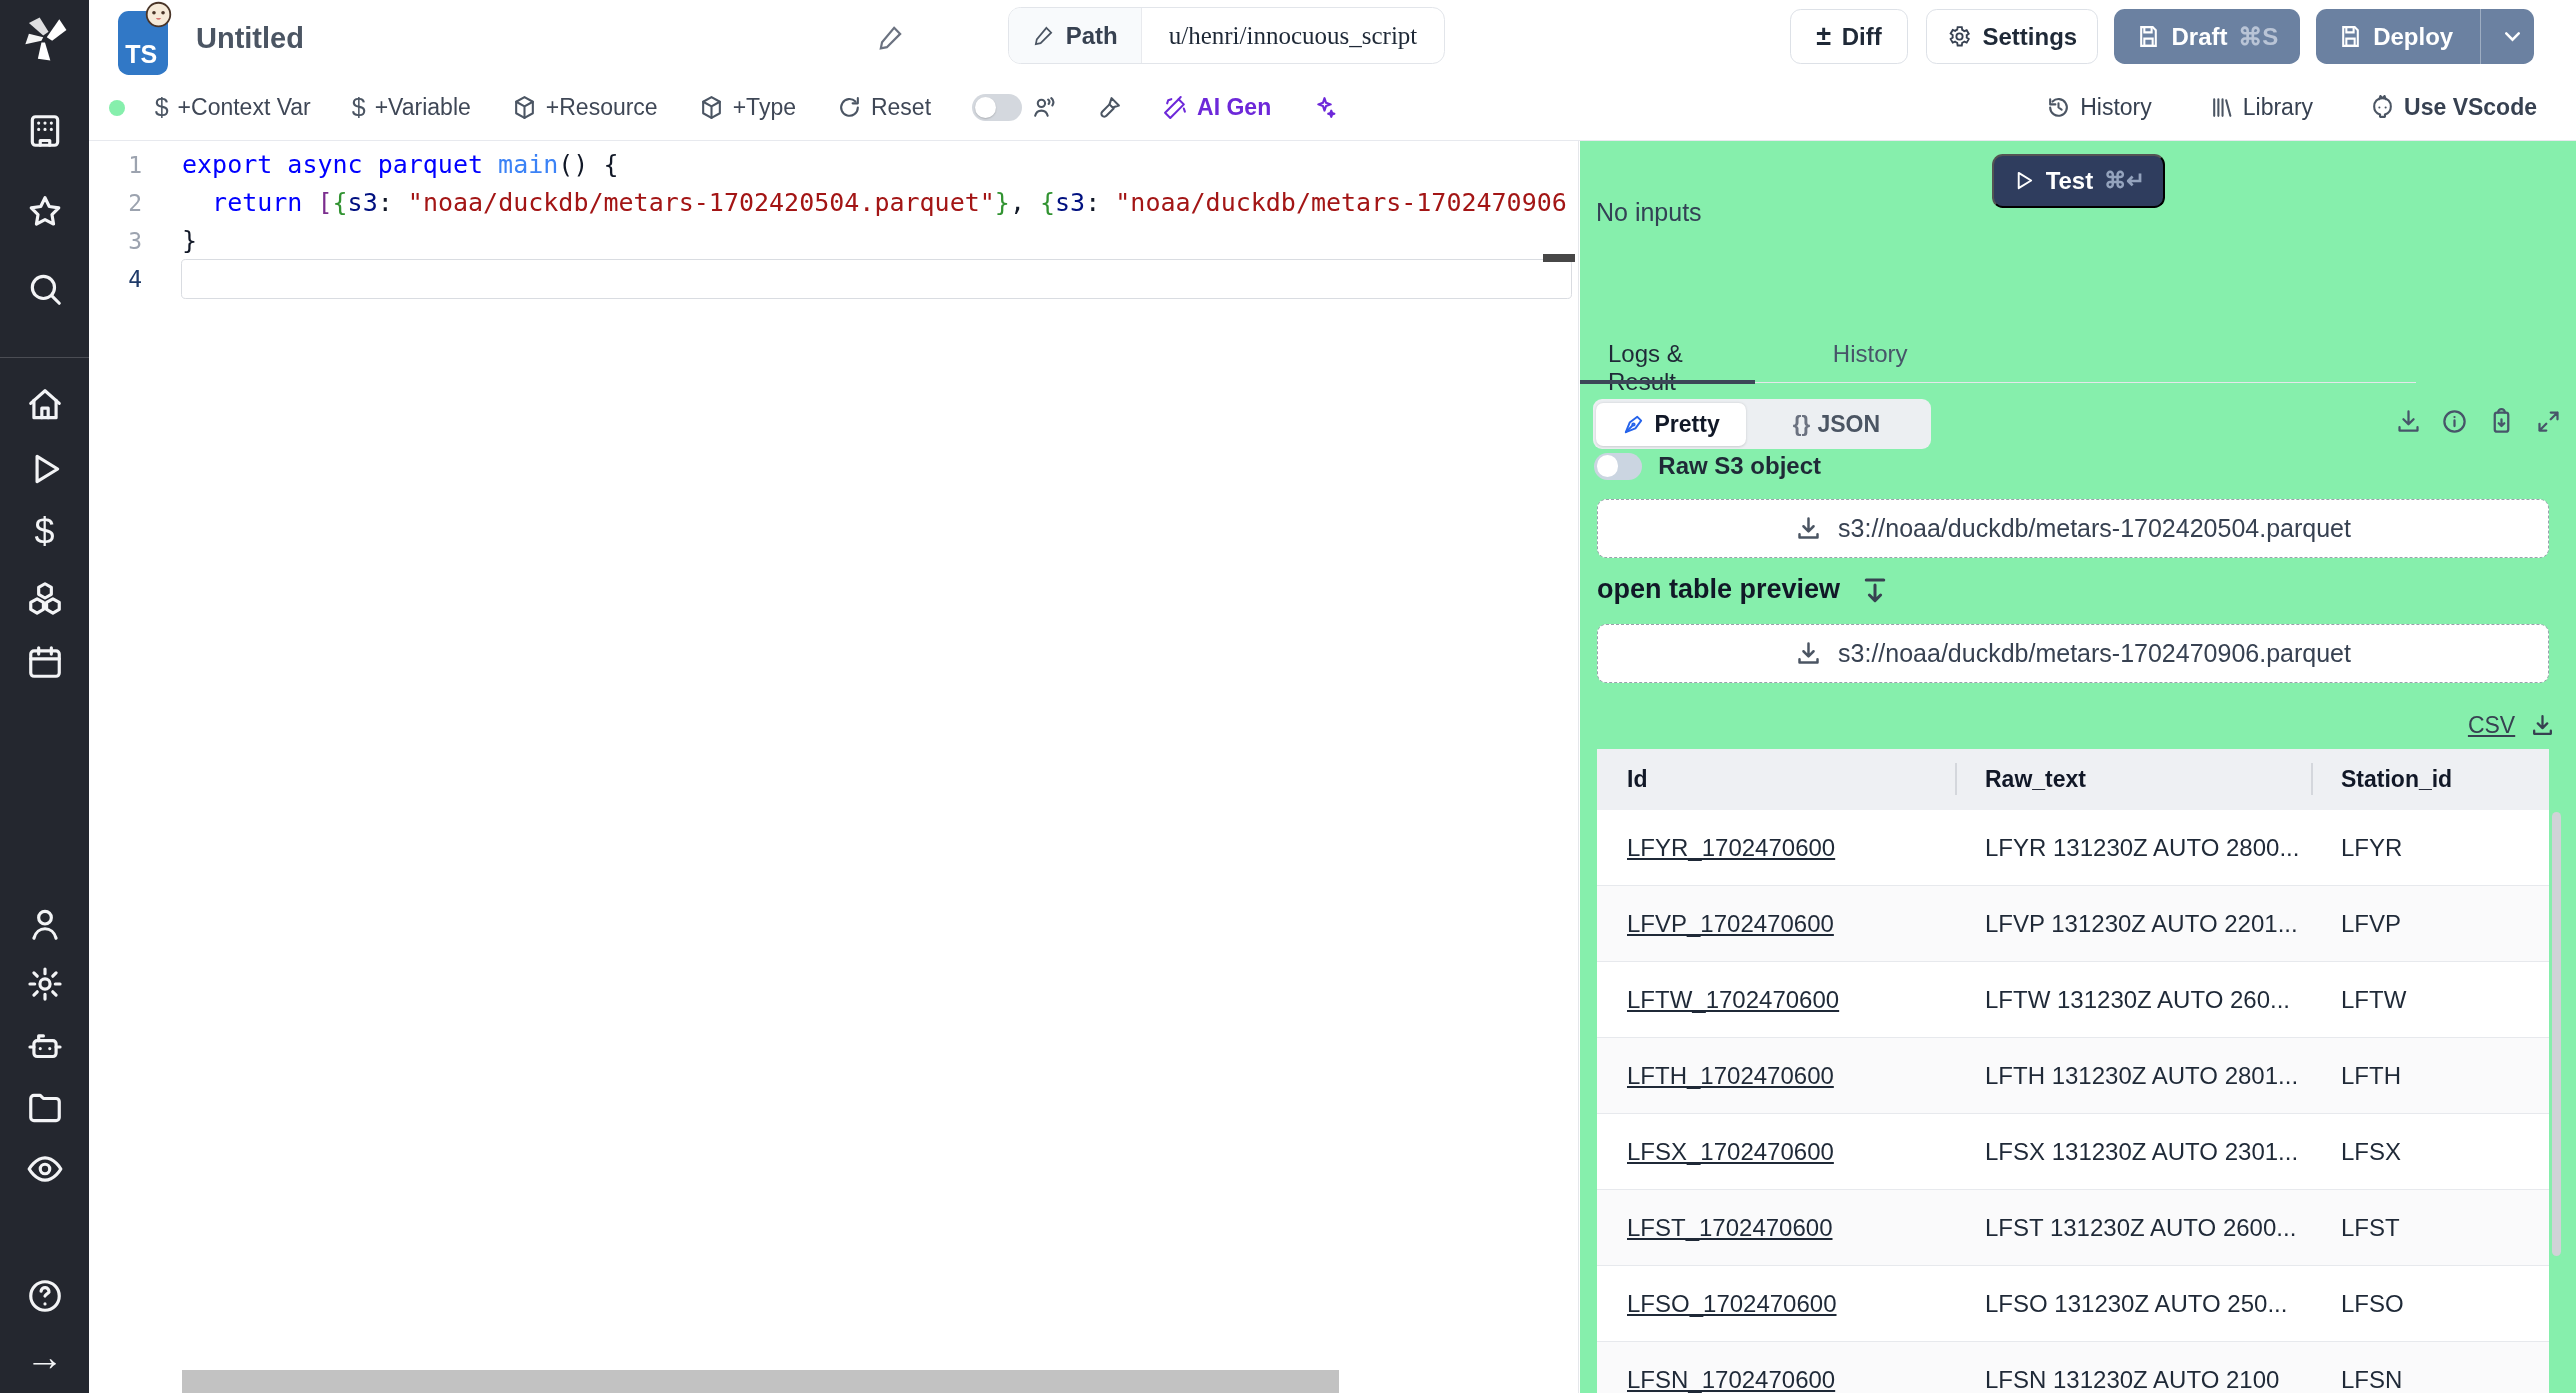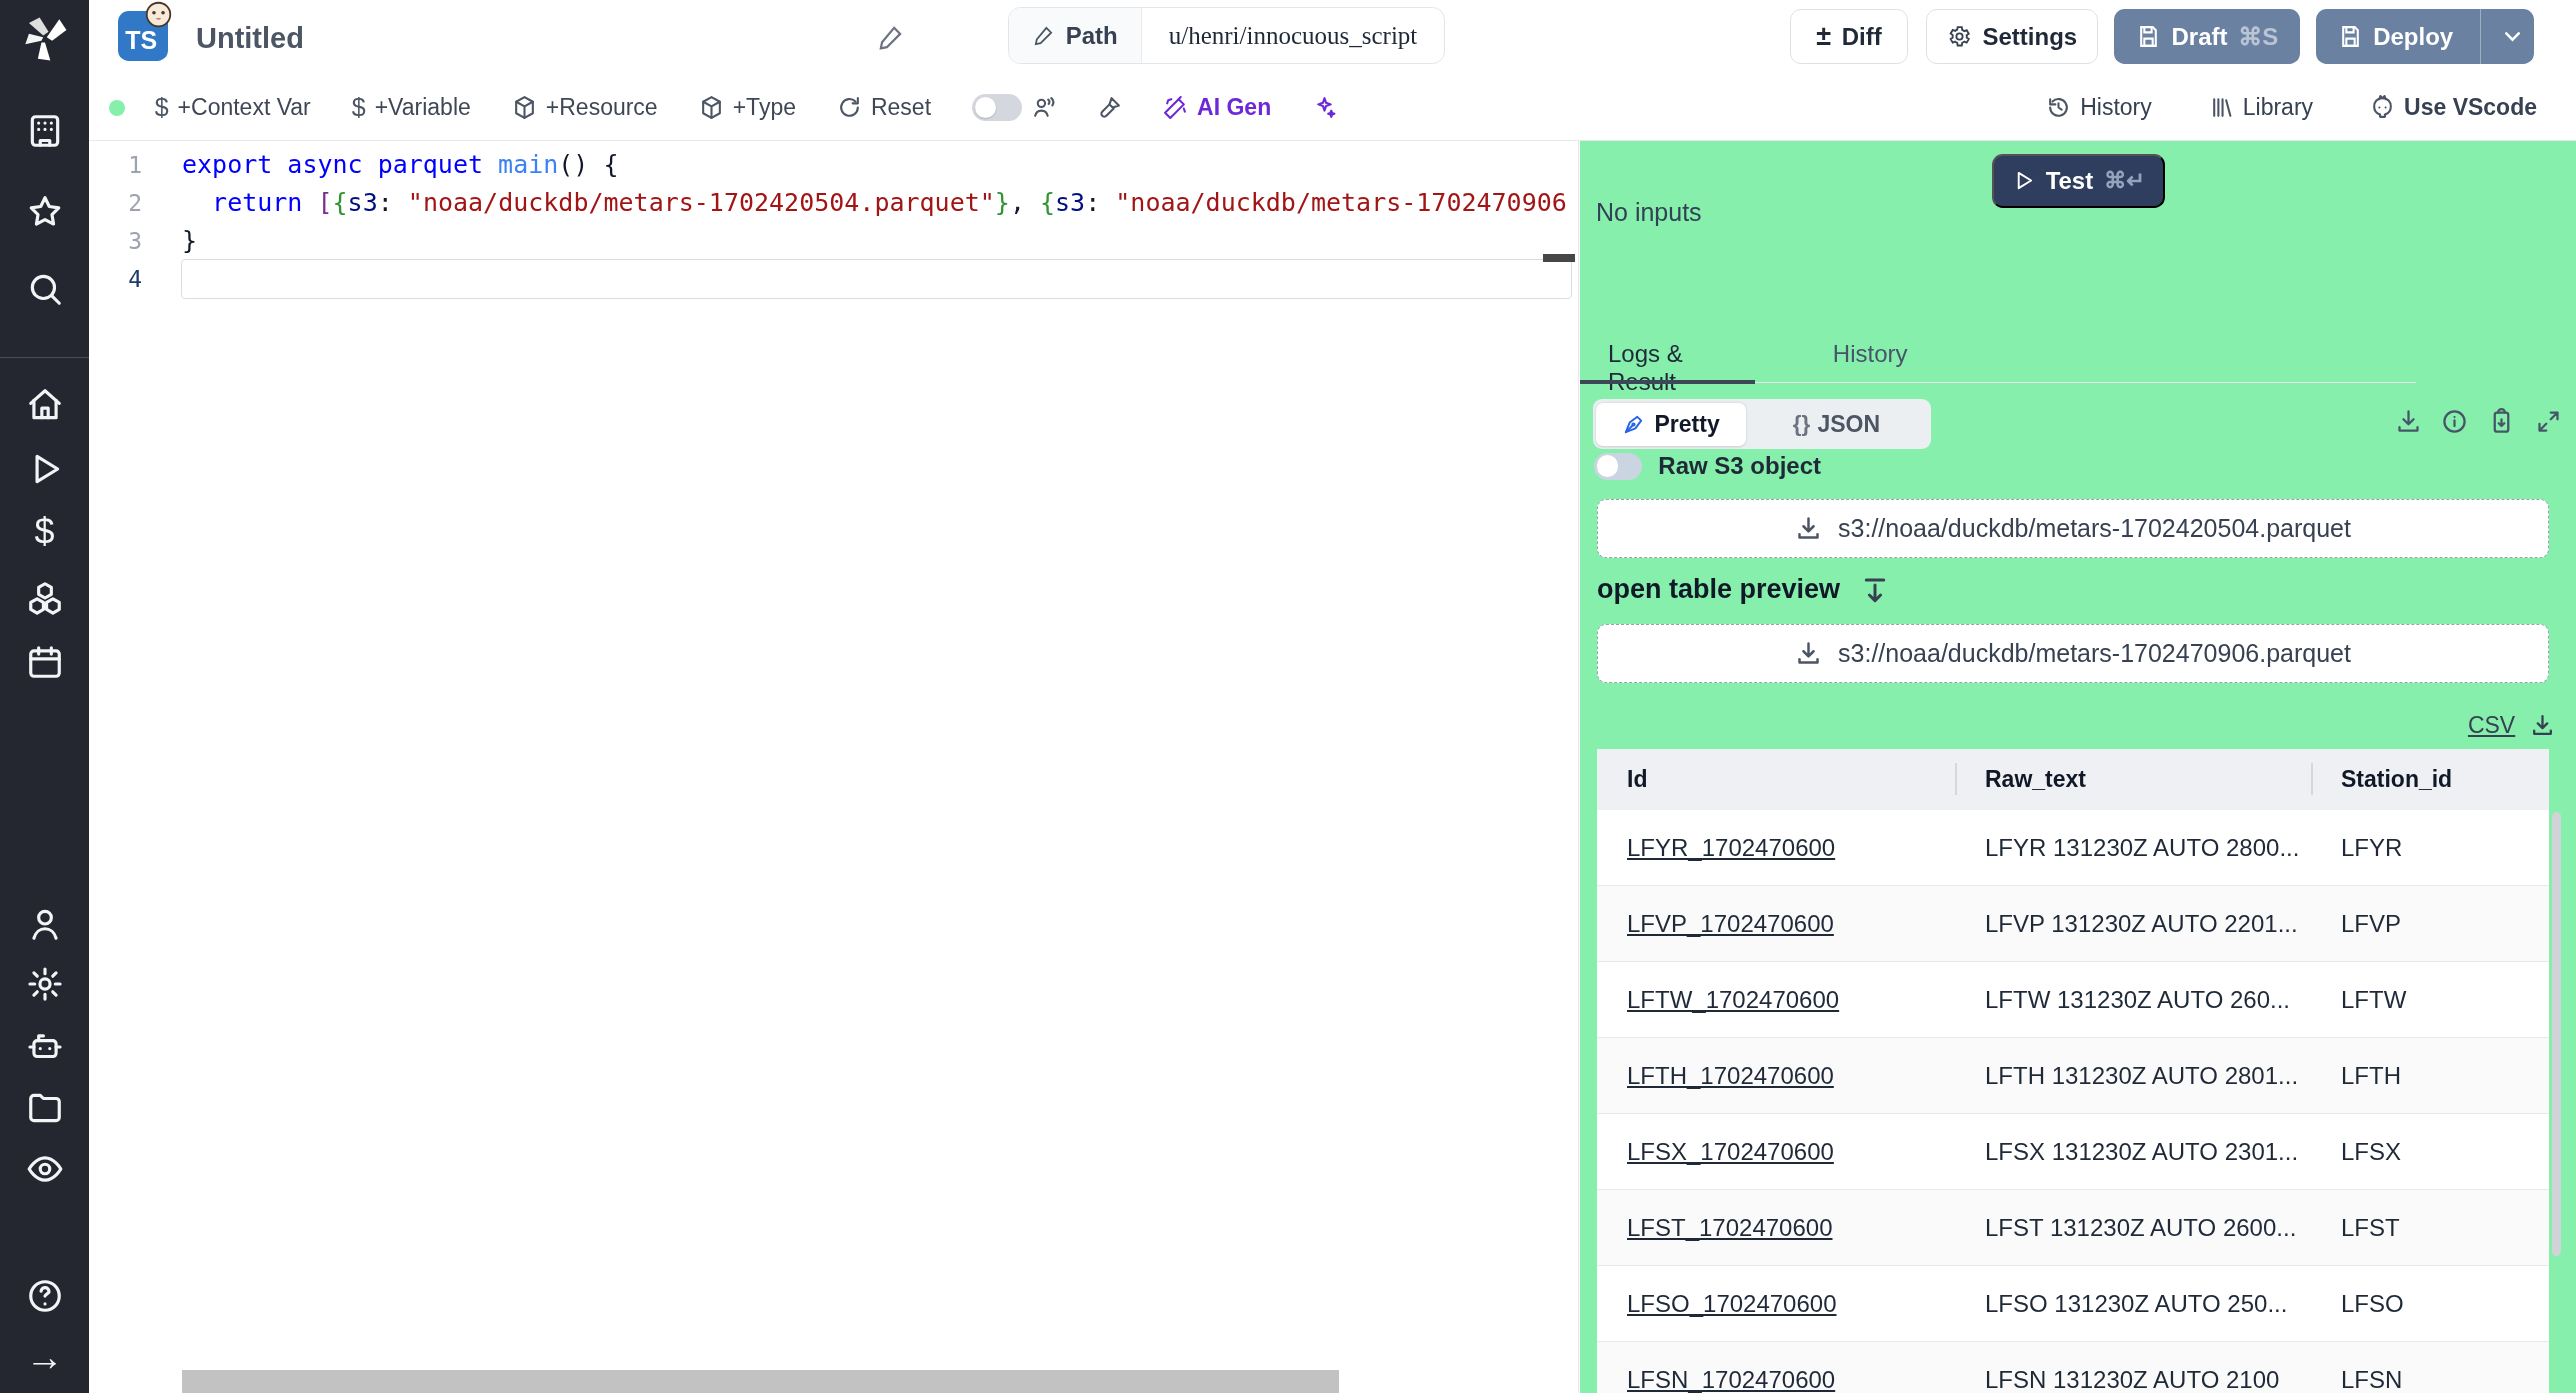--- a/index.html
+++ b/index.html
@@ -11,21 +11,21 @@
   #sidebar { position:absolute; left:0; top:0; width:89px; height:1394px; background:#24272f; z-index:5; }
   .sb-logo { position:absolute; left:19.7px; top:14.3px; width:50px; height:50px; }
   .sb-icon { position:absolute; left:23px; width:43px; height:43px; color:#f3f4f6; display:flex; align-items:center; justify-content:center; }
   .sb-icon svg { width:38px; height:38px; stroke:#f3f4f6; fill:none; stroke-width:2; stroke-linecap:round; stroke-linejoin:round; }
   .sb-divider { position:absolute; left:0; top:357px; width:89px; height:0.9px; background:rgba(255,255,255,0.18); }
   .sb-dollar { font-size:36px; color:#f3f4f6; font-weight:400; }
   .sb-arrow { font-size:38px; color:#f3f4f6; }
 
   
   #topbar { position:absolute; left:89px; top:0; width:2487px; height:75px; background:#fff; }
-  .ts-badge { position:absolute; left:29px; top:10.7px; width:50px; height:50px; background:#3178c6; border-radius:10.7px;
+  .ts-badge { position:absolute; left:29px; top:10.7px; width:50px; height:64px; background:#3178c6; border-radius:10.7px;
     color:#fff; font-weight:bold; font-size:25px; display:flex; align-items:flex-end; justify-content:flex-start; padding:0 0 5.4px 7.2px; }
   .bun-badge { position:absolute; left:55px; top:0px; width:29px; height:29px; }
   .app-title { position:absolute; left:107px; top:21.5px; font-size:29px; font-weight:600; color:#4b5563; }
   .edit-pencil { position:absolute; left:787px; top:23px; width:29px; height:29px; color:#6b7280; }
   .path-box { position:absolute; left:919px; top:7.2px; height:57px; border:0.9px solid #e2e5ea; border-radius:12.5px;
     display:flex; align-items:stretch; overflow:hidden; background:#fff; }
   .path-label { display:flex; align-items:center; gap:10.7px; background:#f8fafc; padding:0 23px; border-right:0.9px solid #e8eaee;
     font-size:24px; font-weight:700; color:#374151; }
   .path-label svg { width:23px; height:23px; }
   .path-value { display:flex; align-items:center; padding:0 27px; font-family:Liberation Serif, serif; font-size:25px; color:#1f2937; }

